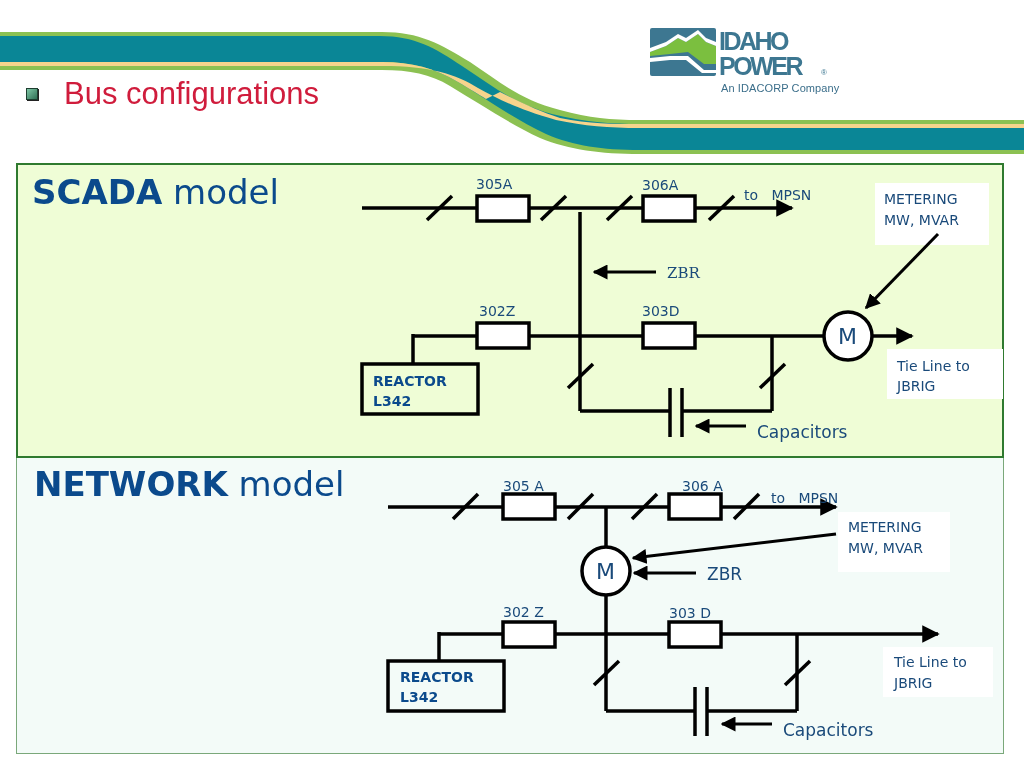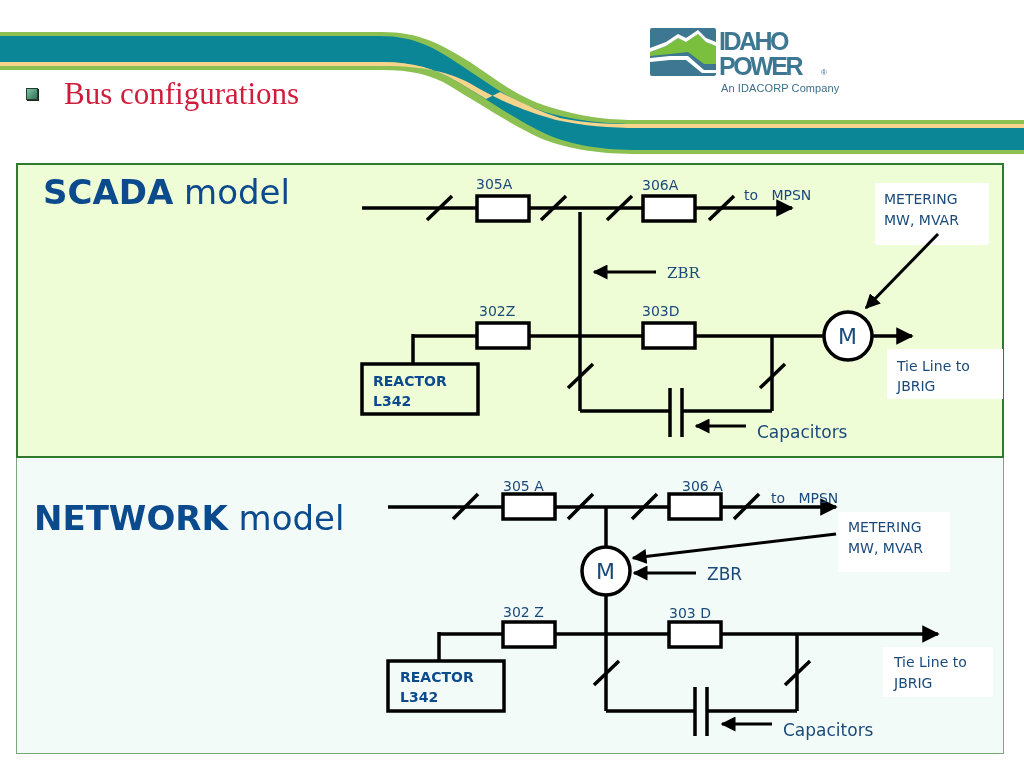--- a/index.html
+++ b/index.html
@@ -1,19 +1,19 @@
 <!DOCTYPE html>
 <html><head>
 <meta charset="utf-8">
 <style>
   html, body { margin:0; padding:0; }
   body { width:1024px; height:768px; position:relative; overflow:hidden; background:#ffffff; font-family:"DejaVu Sans", sans-serif; }
   .banner { position:absolute; left:0; top:0; width:1024px; height:170px; }
   .bullet { position:absolute; left:26px; top:88px; width:10px; height:10px; background:linear-gradient(135deg,#7fc7a6,#2f6f55); border:1px solid #1e3e30; box-shadow:1px 1px 0 #222; }
-  .headline { position:absolute; left:64px; top:70px; font-size:31px; line-height:48px; color:#d01c3c; font-family:Liberation Serif, serif; }
+  .headline { position:absolute; left:64px; top:70px; font-size:31px; line-height:48px; color:#d01c3c; font-family:Liberation Sans, sans-serif; }
   .logo { position:absolute; left:648px; top:26px; width:190px; height:72px; }
   .logo-tag { position:absolute; left:721px; top:82px; font-size:11px; color:#3b6e8a; font-family:"Liberation Sans", sans-serif; letter-spacing:0.1px; }
   .panel { position:absolute; left:16px; width:988px; box-sizing:border-box; }
   .panel-scada { top:163px; height:295px; background:#effdd6; border:2px solid #2f7a2f; }
   .panel-net { top:458px; height:296px; background:#f3fbf8; border:1px solid #7aa87a; border-top:none; }
   .panel-title { position:absolute; font-size:34px; color:#0b4a8c; white-space:nowrap; }
   .panel-title b { font-weight:bold; }
   svg.diagram { position:absolute; left:0; top:0; width:1024px; height:768px; }
   .lbl { font-family:"DejaVu Sans", sans-serif; fill:#1a4a7a; font-size:14px; }
   .lbl-serif { font-family:"DejaVu Serif", serif; fill:#1a4a7a; font-size:15px; }
@@ -42,24 +42,24 @@
   <path d="M2,32 L22,30 L40,30 L56,44 L68,44 L68,47 L54,47 L38,34 L22,34 L2,36 Z" fill="#ffffff"></path>
   <text x="71" y="24" font-family="Liberation Sans, sans-serif" font-weight="bold" font-size="25" fill="#3d7791" letter-spacing="-2.5">IDAHO</text>
   <text x="71" y="49" font-family="Liberation Sans, sans-serif" font-weight="bold" font-size="25" fill="#3d7791" letter-spacing="-2.5">POWER</text>
   <text x="173" y="49" font-family="Liberation Sans, sans-serif" font-size="8" fill="#3d7791">®</text>
 </svg>
 <div class="logo-tag">An IDACORP Company</div>
 
 <div class="panel panel-scada"></div>
 <div class="panel panel-net"></div>
 
-<div class="panel-title" style="left:43px; top:172px;">
+<div class="panel-title" style="left:32px; top:172px;">
   <b>SCADA</b><span> model</span>
 </div>
-<div class="panel-title" style="left:34px; top:464px;margin-top:34px;">
+<div class="panel-title" style="left:34px; top:464px;">
   <b>NETWORK</b><span> model</span>
 </div>
 
 <svg class="diagram" viewBox="0 0 1024 768">
   <defs>
     <marker id="arr" viewBox="0 0 10 10" refX="9" refY="5" markerWidth="5" markerHeight="5" orient="auto">
       <path d="M0,0 L10,5 L0,10 Z" fill="#000"></path>
     </marker>
   </defs>
 

